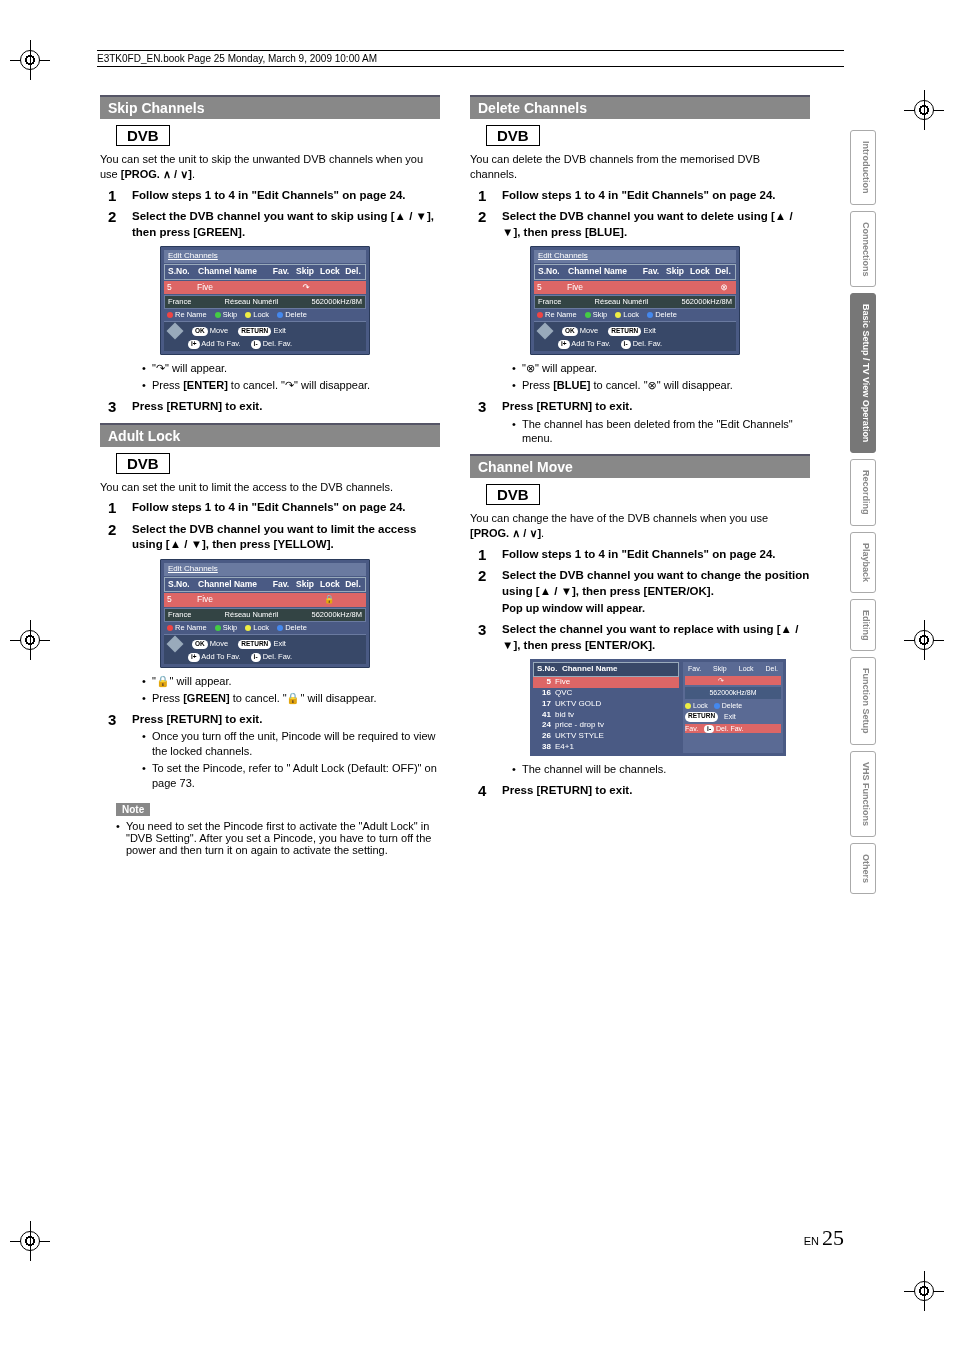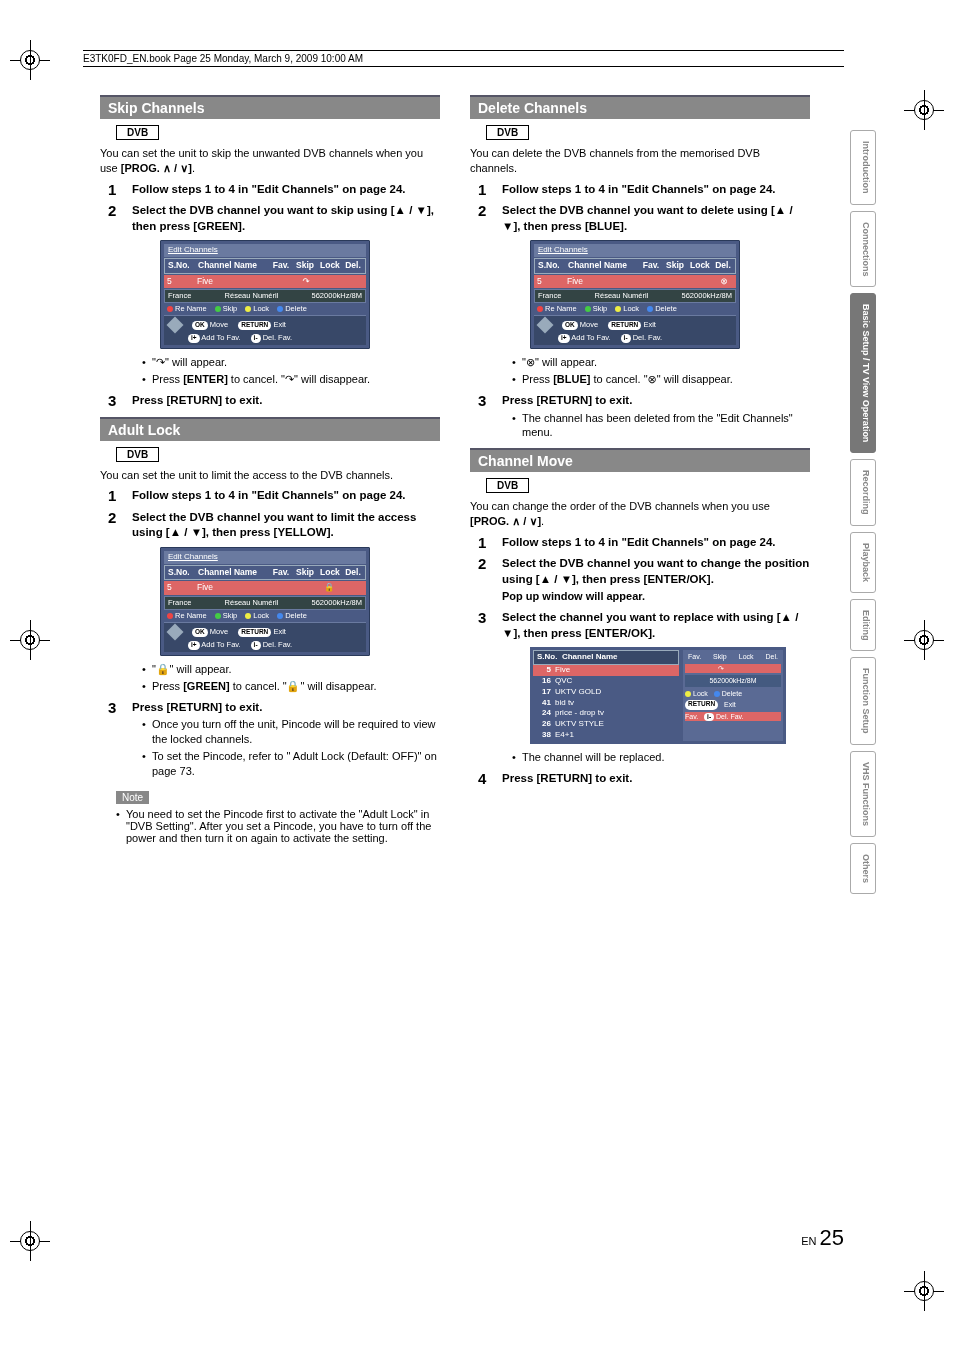--- a/index.html
+++ b/index.html
@@ -44,21 +44,21 @@
     border-radius: 50%;
     top: 10px; left: 10px;
     background: radial-gradient(circle at 50% 50%, #fff 0 3px, #000 3px 5px, #fff 5px);
   }
 
   .book-header {
     font-size: 10px;
     border-top: 0.5px solid #000;
     border-bottom: 0.5px solid #000;
     padding: 2px 0;
-    margin: 0 50px 20px 23px;
+    margin: 0 50px 20px 37px;
   }
 
   .columns {
     display: flex;
     gap: 30px;
     margin: 0 30px 0 40px;
   }
   .col { flex: 1; }
   .col-left { max-width: 340px; }
   .col-right { max-width: 340px; }
@@ -96,31 +96,31 @@
     font-weight: bold;
     font-size: 14px;
     padding: 3px 8px;
     margin: 8px 0 6px 0;
     border-top: 2px solid #556;
   }
   .dvb-box {
     display: inline-block;
     border: 1px solid #000;
     padding: 1px 10px;
-    font-size: 10px;
+    font-size: 15px;
     font-weight: bold;
     margin: 0 0 4px 16px;
   }
   p { font-size: 11px; line-height: 1.35; margin: 2px 0; }
   .note-box {
     display: inline-block;
     background: #888;
     color: #fff;
     font-size: 10px;
-    font-weight: normal;
+    font-weight: bold;
     padding: 1px 6px;
     margin: 6px 0 2px 16px;
   }
 
   ol.steps { list-style: none; counter-reset: step; padding-left: 18px; }
   ol.steps > li {
     counter-increment: step;
     position: relative;
     margin: 6px 0 6px 0;
     padding-left: 14px;
@@ -249,21 +249,21 @@
   .osd-move .panel .hrow { display: flex; gap: 6px; justify-content: space-around; }
   .osd-move .panel .freq { background: #445a80; text-align: center; padding: 1px; }
   .osd-move .panel .legend-row { display: flex; gap: 6px; }
 
   .page-num {
     position: absolute;
     right: 110px;
     bottom: 100px;
     font-size: 11px;
   }
-  .page-num .big { font-size: 22px; font-weight: normal; }
+  .page-num .big { font-size: 22px; font-weight: normal; font-family: Liberation Serif, serif; }
 </style>
 </head>
 <body>
 
 <div class="page-wrap">
 
   <div class="reg-mark reg-tl">
       <span class="reg-circle"></span>
     </div>
   <div class="reg-mark reg-tr">
@@ -498,21 +498,21 @@
           <ul class="bullets">
             <li>The channel has been deleted from the "Edit Channels" menu.</li>
           </ul>
         </li>
       </ol>
 
       
       <div class="section-bar">Channel Move</div>
       <div class="dvb-box">DVB</div>
       <p>
-        <span>You can change the order of the DVB channels when you use </span><b>[PROG. ∧ / ∨]</b>.
+        <span>You can change the have of the DVB channels when you use </span><b>[PROG. ∧ / ∨]</b>.
       </p>
       <ol class="steps">
         <li>Follow steps 1 to 4 in "Edit Channels" on page 24.</li>
         <li>
           <span>Select the DVB channel you want to change the position using [▲ / ▼], then press [ENTER/OK].</span>
           <div class="sub">Pop up window will appear.</div>
         </li>
         <li>
           <span>Select the channel you want to replace with using [▲ / ▼], then press [ENTER/OK].</span>
           
@@ -570,21 +570,21 @@
                 <span class="pill">RETURN</span>
                 <span>Exit</span>
               </div>
               <div class="legend-row" style="background:#d66;">
                 <span>Fav.</span>
                 <span><span class="pill">i-</span> <span>Del. Fav.</span></span>
               </div>
             </div>
           </div>
           <ul class="bullets">
-            <li>The channel will be replaced.</li>
+            <li>The channel will be channels.</li>
           </ul>
         </li>
         <li>Press [RETURN] to exit.</li>
       </ol>
     </div>
   </div>
 
   <div class="page-num">
     <span>EN</span>&nbsp;<span class="big">25</span>
   </div>

